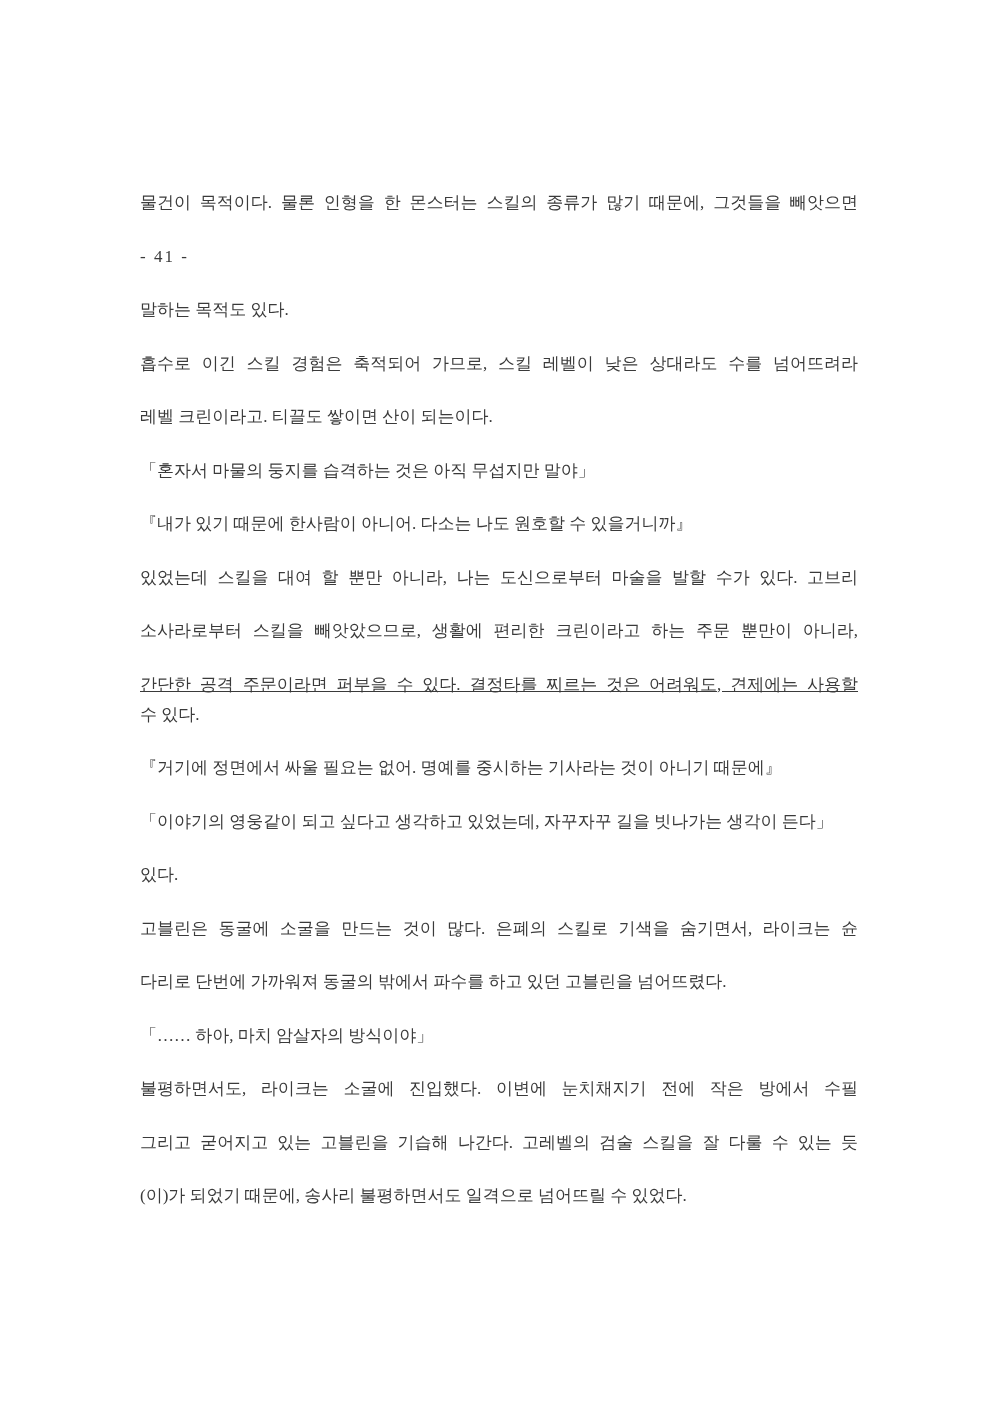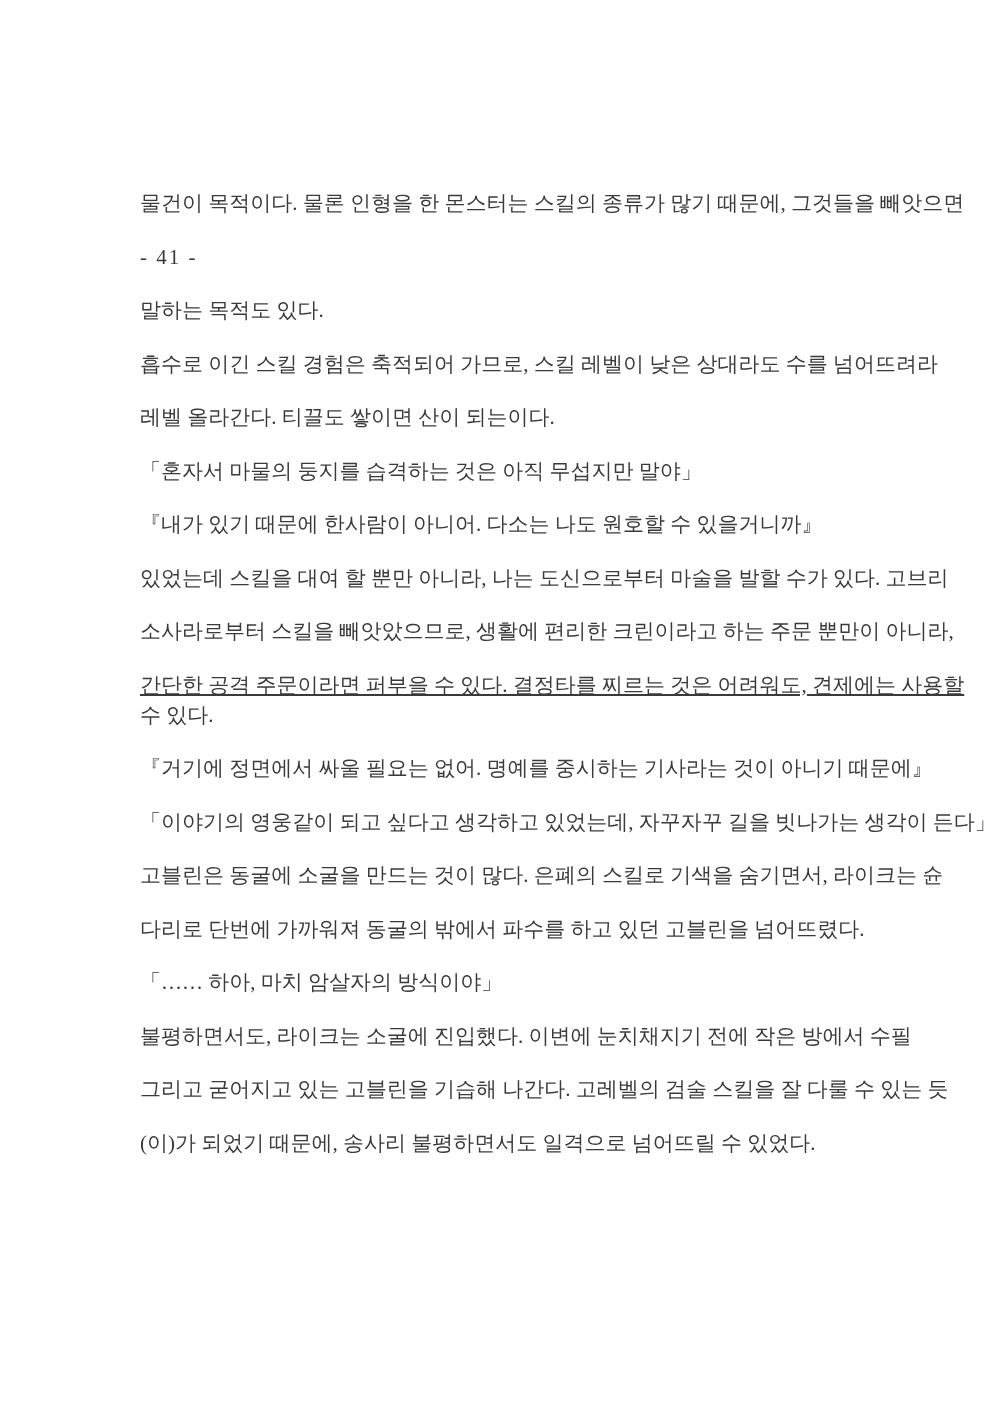--- a/index.html
+++ b/index.html
@@ -13,21 +13,21 @@
     overflow: hidden;
     position: relative;
   }
   .doc {
     position: absolute;
     left: 140px;
     top: 188px;
     width: 718px;
     color: #3a3a3a;
     font-family: "Liberation Serif", "DejaVu Serif", serif;
-    font-size: 21px;
+    font-size: 17px;
     line-height: 30px;
   }
   .line {
     white-space: nowrap;
     min-height: 30px;
     margin-bottom: 23.5px;
   }
   
   .line.fill {
     text-align: justify;
@@ -43,28 +43,29 @@
   }
 </style>
 </head>
 <body>
 
 <div class="doc">
   <div class="line fill">물건이 목적이다. 물론 인형을 한 몬스터는 스킬의 종류가 많기 때문에, 그것들을 빼앗으면</div>
   <div class="line pagenum">- 41 -</div>
   <div class="line">말하는 목적도 있다.</div>
   <div class="line fill">흡수로 이긴 스킬 경험은 축적되어 가므로, 스킬 레벨이 낮은 상대라도 수를 넘어뜨려라</div>
-  <div class="line">레벨 올라간다. 티끌도 쌓이면 산이 되는이다.</div>
+  <div class="line">레벨 크린이라고. 티끌도 쌓이면 산이 되는이다.</div>
   <div class="line">「혼자서 마물의 둥지를 습격하는 것은 아직 무섭지만 말야」</div>
   <div class="line">『내가 있기 때문에 한사람이 아니어. 다소는 나도 원호할 수 있을거니까』</div>
   <div class="line fill">있었는데 스킬을 대여 할 뿐만 아니라, 나는 도신으로부터 마술을 발할 수가 있다. 고브리</div>
   <div class="line fill">소사라로부터 스킬을 빼앗았으므로, 생활에 편리한 크린이라고 하는 주문 뿐만이 아니라,</div>
   <div class="line fill tight">간단한 공격 주문이라면 퍼부을 수 있다. 결정타를 찌르는 것은 어려워도, 견제에는 사용할</div>
   <div class="line">수 있다.</div>
   <div class="line">『거기에 정면에서 싸울 필요는 없어. 명예를 중시하는 기사라는 것이 아니기 때문에』</div>
   <div class="line">「이야기의 영웅같이 되고 싶다고 생각하고 있었는데, 자꾸자꾸 길을 빗나가는 생각이 든다」</div>
+  <div class="line">있다.</div>
   <div class="line fill">고블린은 동굴에 소굴을 만드는 것이 많다. 은폐의 스킬로 기색을 숨기면서, 라이크는 슌</div>
   <div class="line">다리로 단번에 가까워져 동굴의 밖에서 파수를 하고 있던 고블린을 넘어뜨렸다.</div>
   <div class="line">「…… 하아, 마치 암살자의 방식이야」</div>
   <div class="line fill">불평하면서도, 라이크는 소굴에 진입했다. 이변에 눈치채지기 전에 작은 방에서 수필</div>
   <div class="line fill">그리고 굳어지고 있는 고블린을 기습해 나간다. 고레벨의 검술 스킬을 잘 다룰 수 있는 듯</div>
   <div class="line">(이)가 되었기 때문에, 송사리 불평하면서도 일격으로 넘어뜨릴 수 있었다.</div>
 </div>
 
 </body></html>

